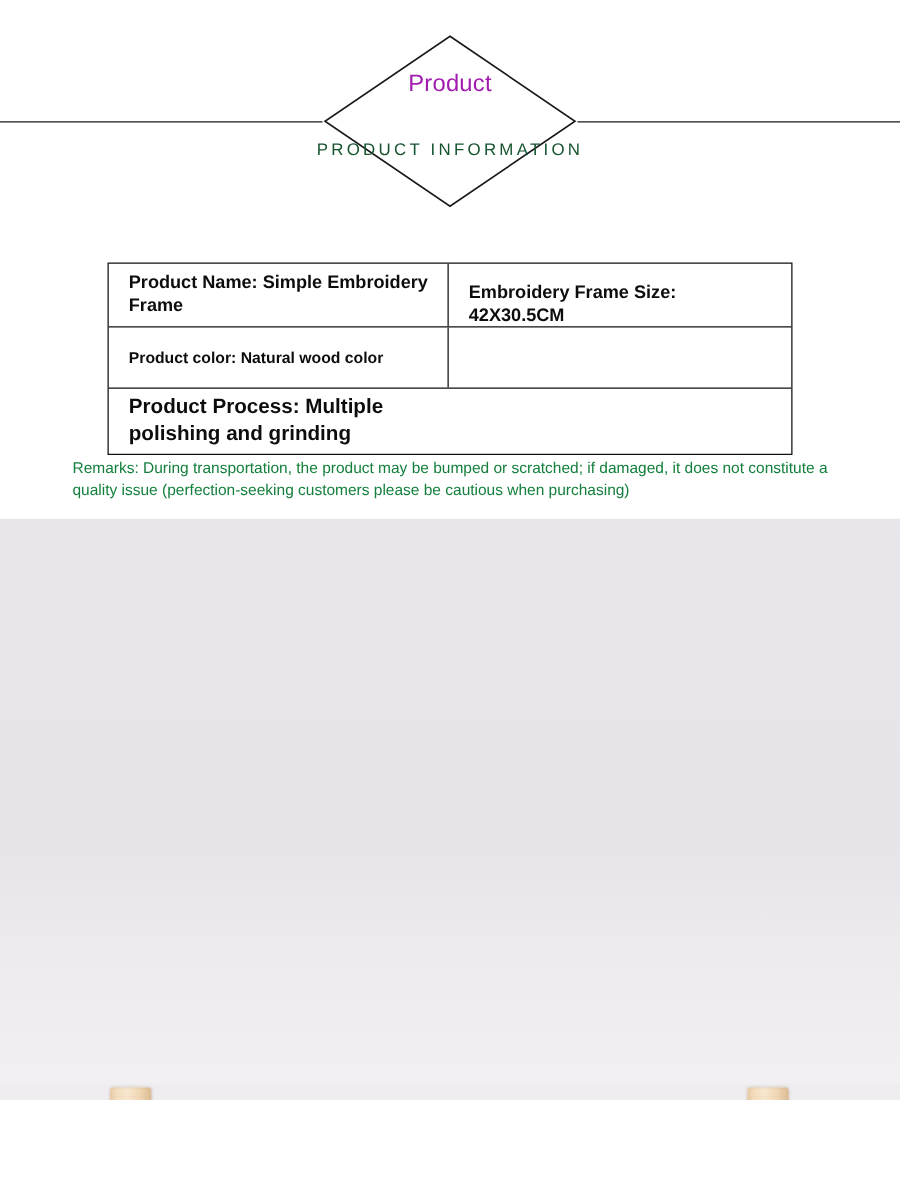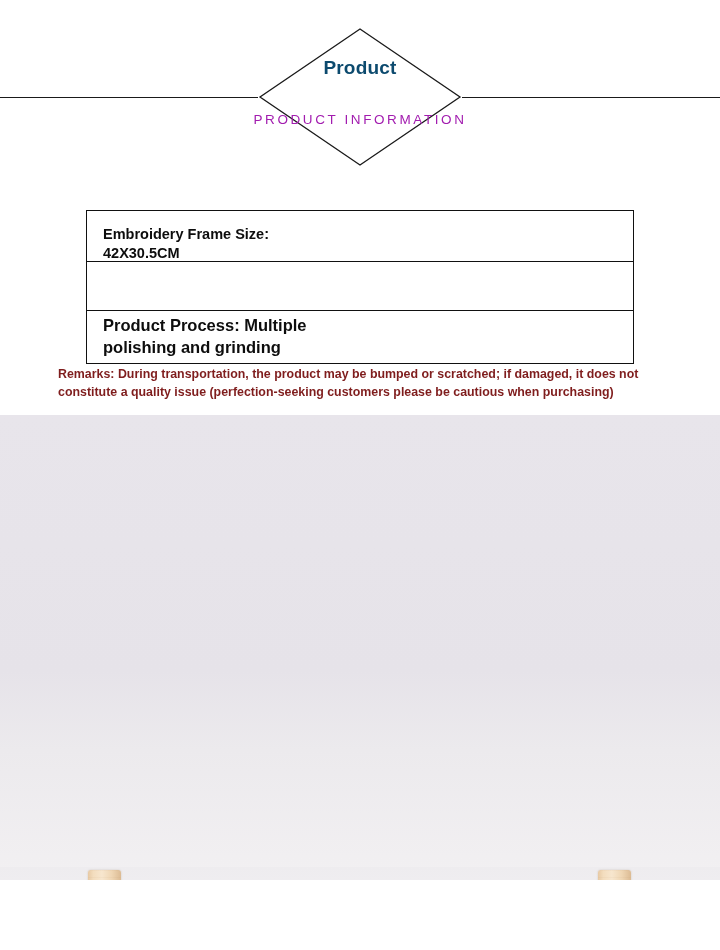--- a/index.html
+++ b/index.html
@@ -41,33 +41,33 @@
   }
   #diamond-outline svg { display: block; }
 
   #header-title-cn {
     position: absolute;
     left: 258px;
     top: 56px;
     width: 204px;
     text-align: center;
     font-size: 19px;
-    font-weight: bold;
-    color: #0c4a6e;
+    font-weight: normal;
+    color: #a21caf;
     line-height: 1.27;
     letter-spacing: 0.2px;
   }
   #header-title-en {
     position: absolute;
     left: 236px;
     top: 112px;
     width: 248px;
     text-align: center;
     font-size: 13.5px;
-    color: #a21caf;
+    color: #14532d;
     letter-spacing: 2.6px;
     white-space: nowrap;
   }
 
   
   #spec-table {
     position: absolute;
     left: 86px;
     top: 210px;
     width: 548px;
@@ -103,22 +103,22 @@
   .row2 { height: 48px; }
   .row3 { height: 52px; }
 
   
   #remarks {
     position: absolute;
     left: 58px;
     top: 366px;
     width: 610px;
     font-size: 12.4px;
-    font-weight: bold;
-    color: #7f1d1d;
+    font-weight: normal;
+    color: #15803d;
     line-height: 1.45;
   }
 
   
   #photo-panel {
     position: absolute;
     left: 0;
     top: 415px;
     width: 720px;
     height: 465px;
@@ -253,24 +253,26 @@
   <div id="header-title-cn">
     <div>Product</div>
   </div>
 
   <div id="header-title-en">PRODUCT INFORMATION</div>
 </div>
 
 <div id="spec-table">
 
   <div class="spec-row row1">
+    <div class="spec-cell left fs-15">Product Name: Simple Embroidery Frame</div>
     <div class="spec-cell right fs-15">Embroidery Frame Size: 42X30.5CM</div>
   </div>
 
   <div class="spec-row row2">
+    <div class="spec-cell left fs-13">Product color: Natural wood color</div>
   </div>
 
   <div class="spec-row row3 last">
     <div class="spec-cell left fs-17">Product Process: Multiple polishing and grinding</div>
     <div class="spec-cell right fs-15"></div>
   </div>
 </div>
 
 <div id="remarks">Remarks: During transportation, the product may be bumped or scratched; if damaged, it does not constitute a quality issue (perfection-seeking customers please be cautious when purchasing)</div>
 

